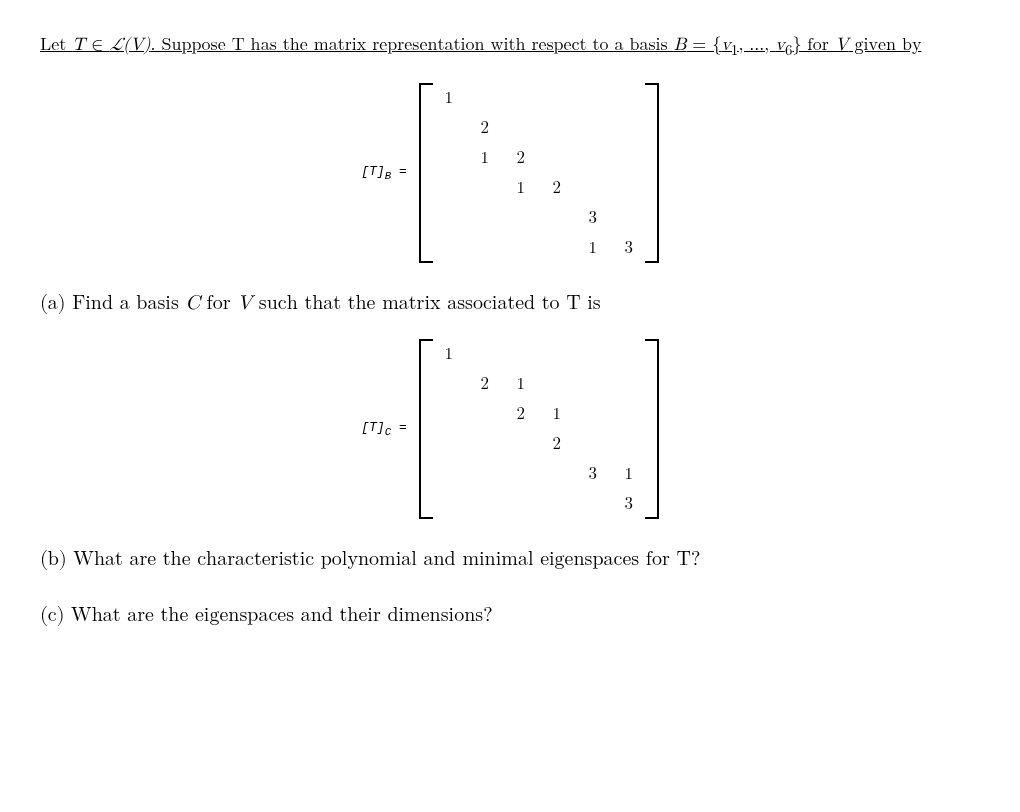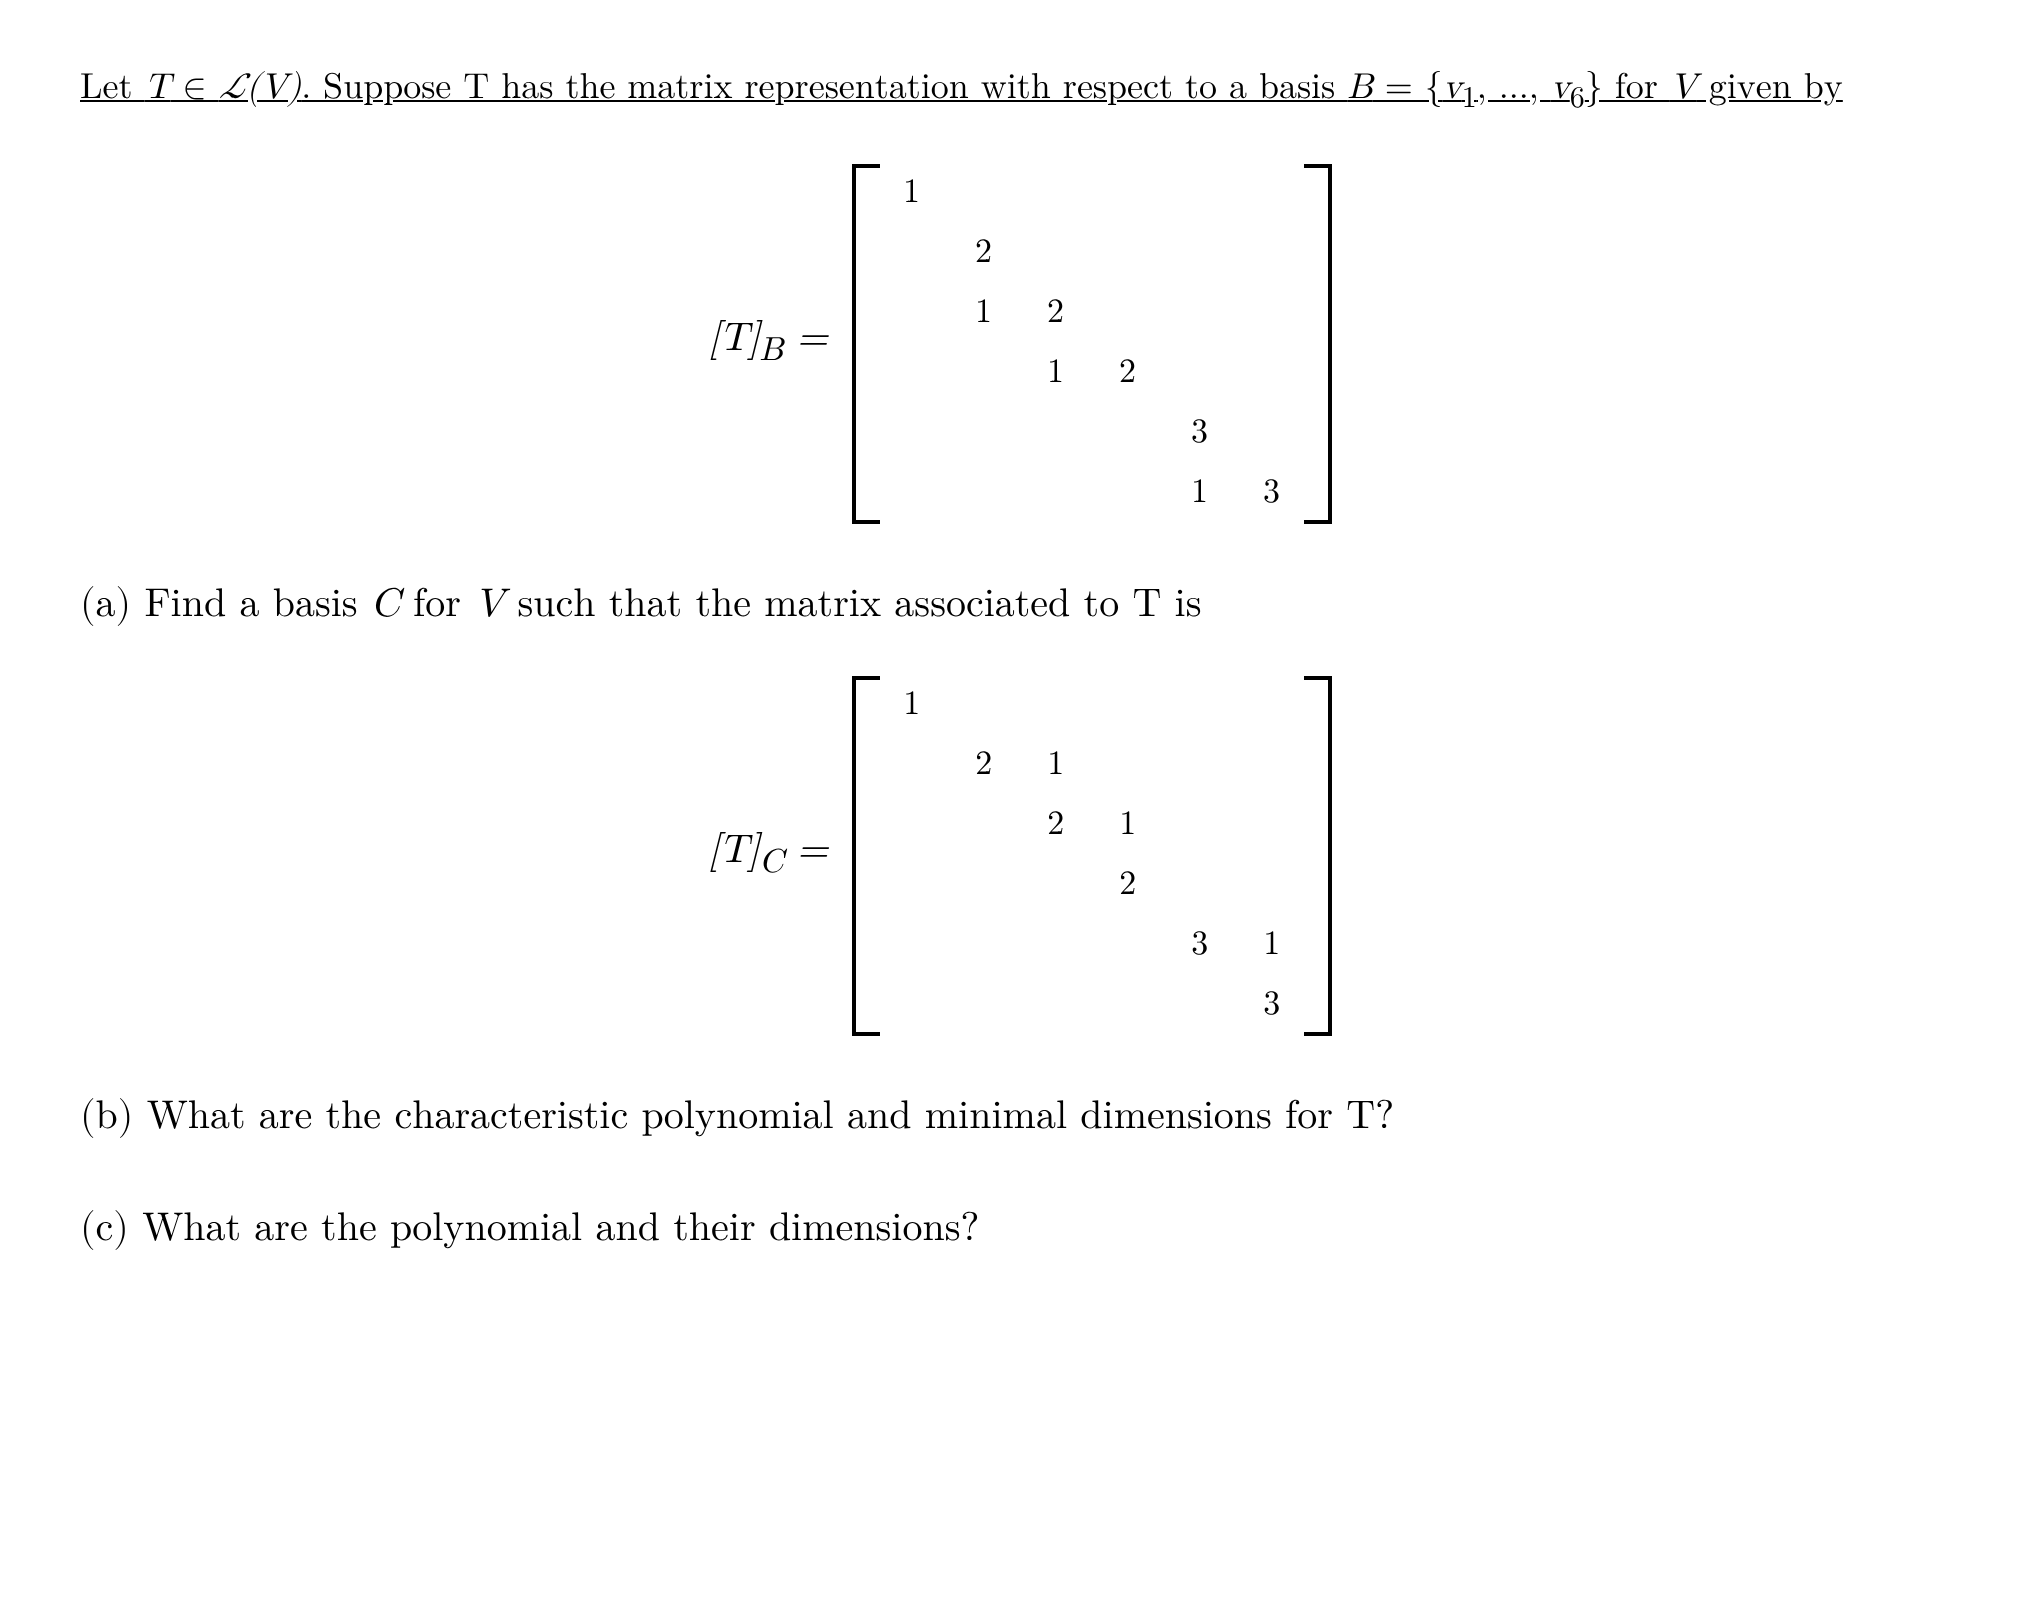--- a/index.html
+++ b/index.html
@@ -19,21 +19,22 @@
     }
     .matrix-block {
       display: flex;
       justify-content: center;
       align-items: center;
       margin: 20px 0;
     }
     .matrix-label {
       font-style: italic;
       margin-right: 12px;
-      font-size: 20px;
+      font-size: 13px;
+      font-family: Liberation Mono, monospace;
     }
     .matrix-wrap {
       display: flex;
       align-items: center;
     }
     .matrix-rows {
       display: flex;
       flex-direction: column;
       gap: 4px;
       min-width: 140px;
@@ -206,15 +207,15 @@
         <span class="cell-empty"></span>
         <span class="cell-empty"></span>
         <span class="cell-empty"></span>
         <span class="cell">3</span>
       </div>
     </div>
     <div class="big-bracket-right" style="height:180px;"></div>
   </div>
 </div>
 
-<p class="part-label">(b) What are the characteristic polynomial and minimal dimensions for T?</p>
-
-<p class="part-label">(c) What are the polynomial and their dimensions?</p>
+<p class="part-label">(b) What are the characteristic polynomial and minimal eigenspaces for T?</p>
+
+<p class="part-label">(c) What are the eigenspaces and their dimensions?</p>
 
 </body></html>

